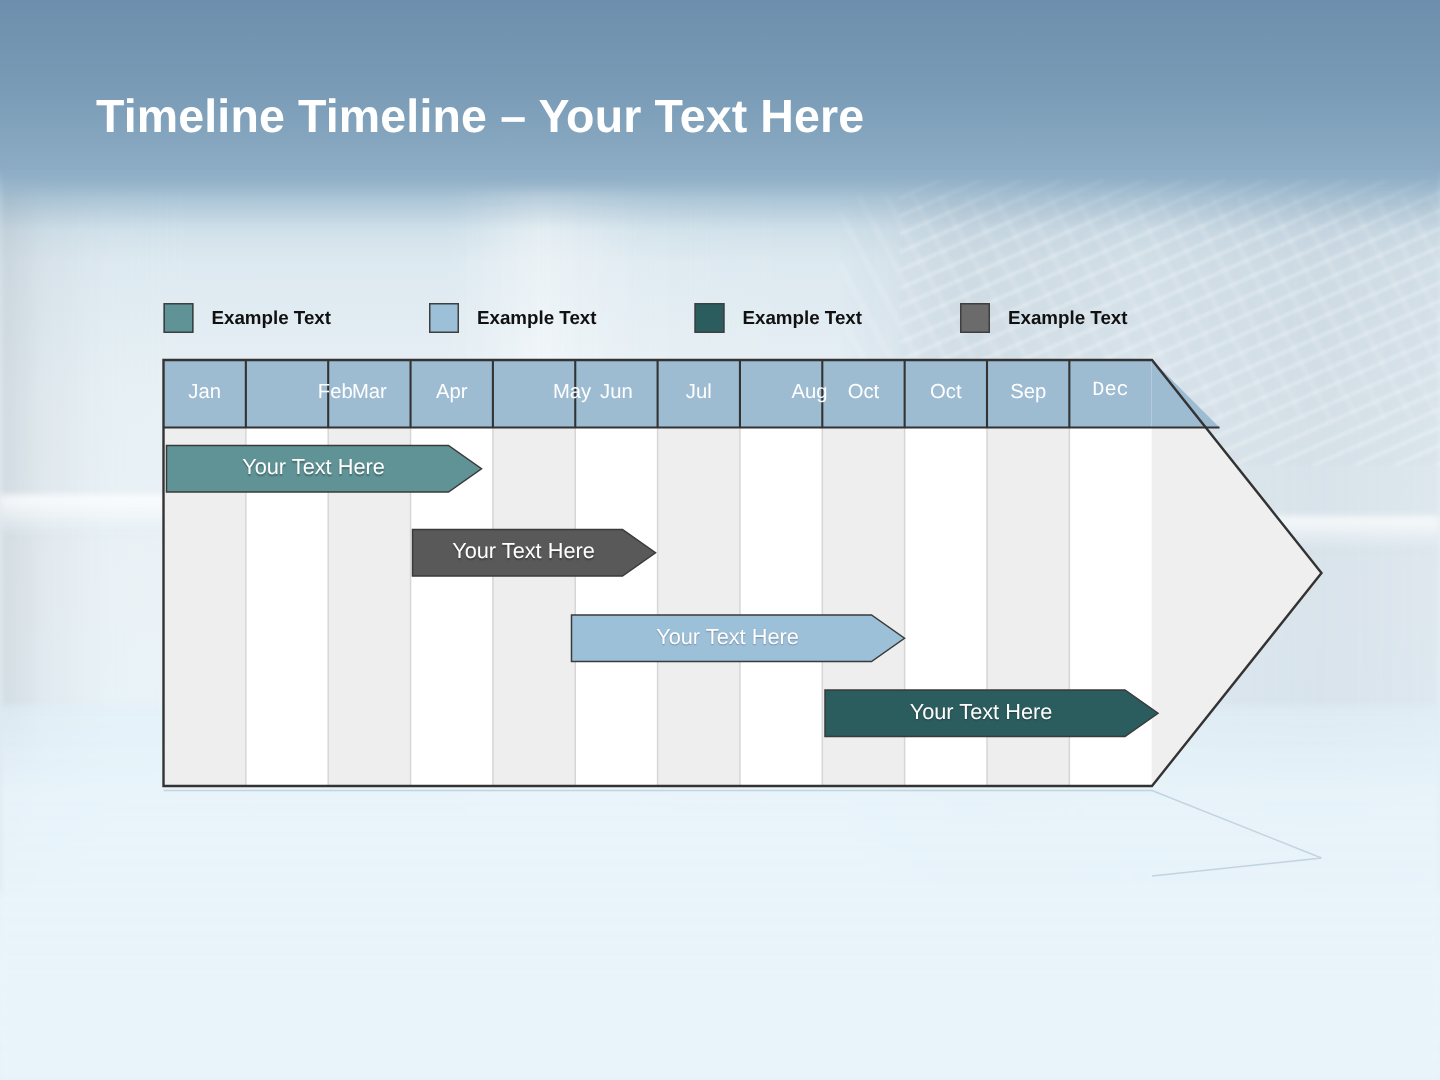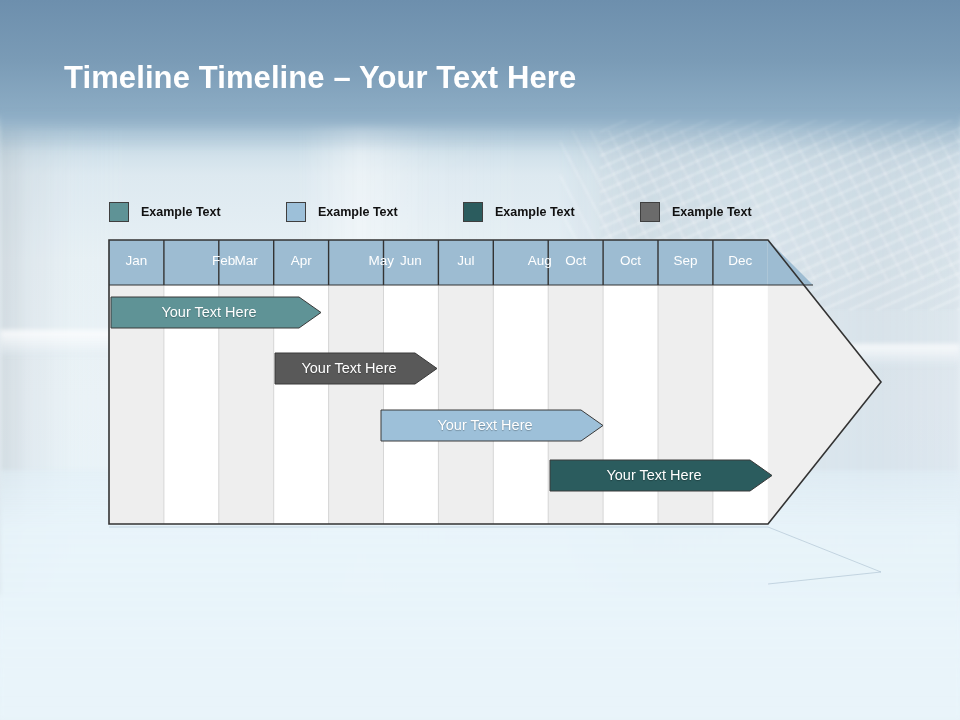--- a/index.html
+++ b/index.html
@@ -206,18 +206,18 @@
     <div class="month-label" style="left: 163.9px; top: 253px; width: 54.9px; padding-left: 48px;">Feb</div>
     <div class="month-label" style="left: 218.8px; top: 253px; width: 54.9px;">Mar</div>
     <div class="month-label" style="left: 273.7px; top: 253px; width: 54.9px;">Apr</div>
     <div class="month-label" style="left: 328.6px; top: 253px; width: 54.9px; padding-left: 40px;">May</div>
     <div class="month-label" style="left: 383.5px; top: 253px; width: 54.9px;">Jun</div>
     <div class="month-label" style="left: 438.4px; top: 253px; width: 54.9px;">Jul</div>
     <div class="month-label" style="left: 493.3px; top: 253px; width: 54.9px; margin-left: 19px;">Aug</div>
     <div class="month-label" style="left: 548.2px; top: 253px; width: 54.9px;">Oct</div>
     <div class="month-label" style="left: 603.1px; top: 253px; width: 54.9px;">Oct</div>
     <div class="month-label" style="left: 658px; top: 253px; width: 54.9px;">Sep</div>
-    <div class="month-label" style="left: 712.9px; top: 253px; width: 54.9px;">Dec</div>
+    <div class="month-label" style="left: 712.9px; top: 253px; width: 54.9px; font-family: Liberation Mono, monospace;">Dec</div>
     <div class="bar-label" style="left: 111px; top: 304px; width: 196px; text-align: center;">Your  Text Here</div>
     <div class="bar-label" style="left: 275px; top: 360px; width: 148px; text-align: center;">Your  Text Here</div>
     <div class="bar-label" style="left: 381px; top: 417px; width: 208px; text-align: center;">Your  Text Here</div>
     <div class="bar-label" style="left: 550px; top: 467px; width: 208px; text-align: center;">Your  Text Here</div>
   </div>
 
 </body></html>

